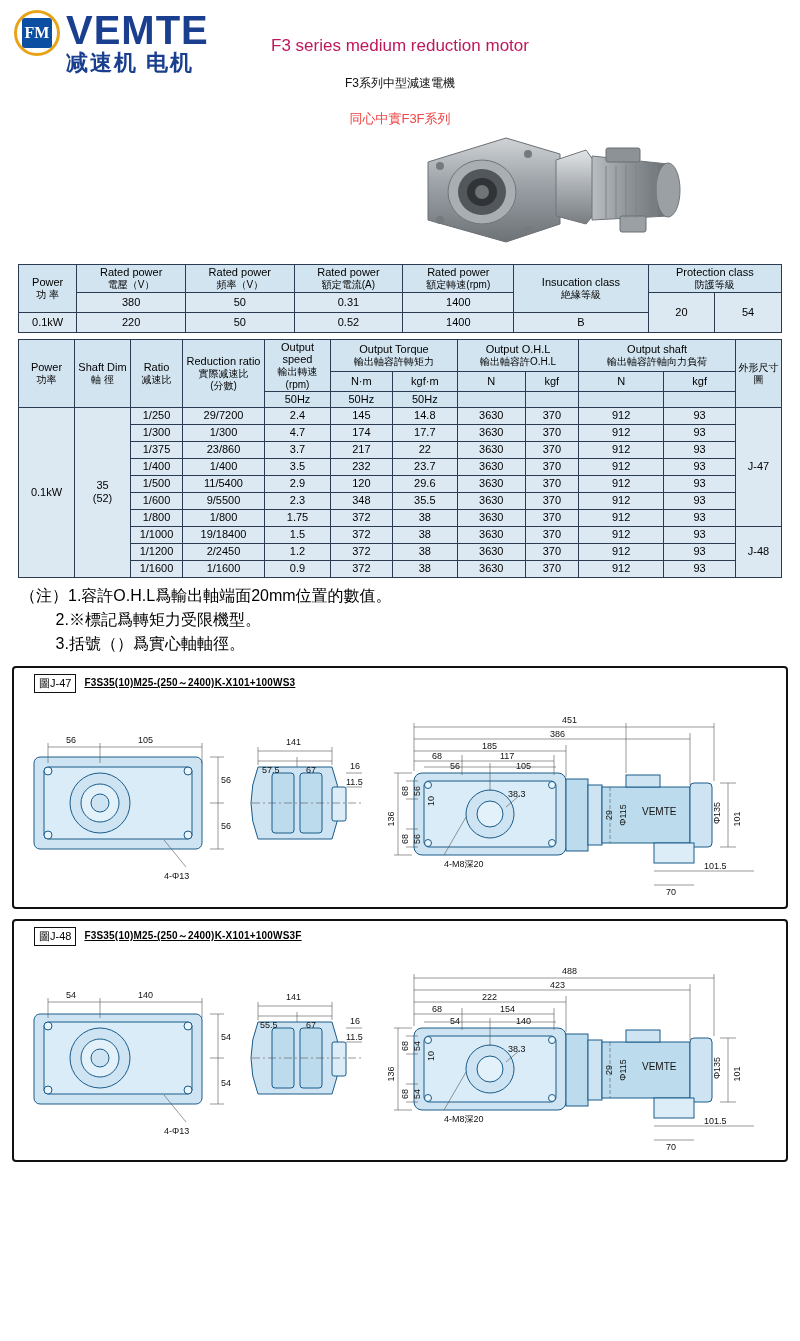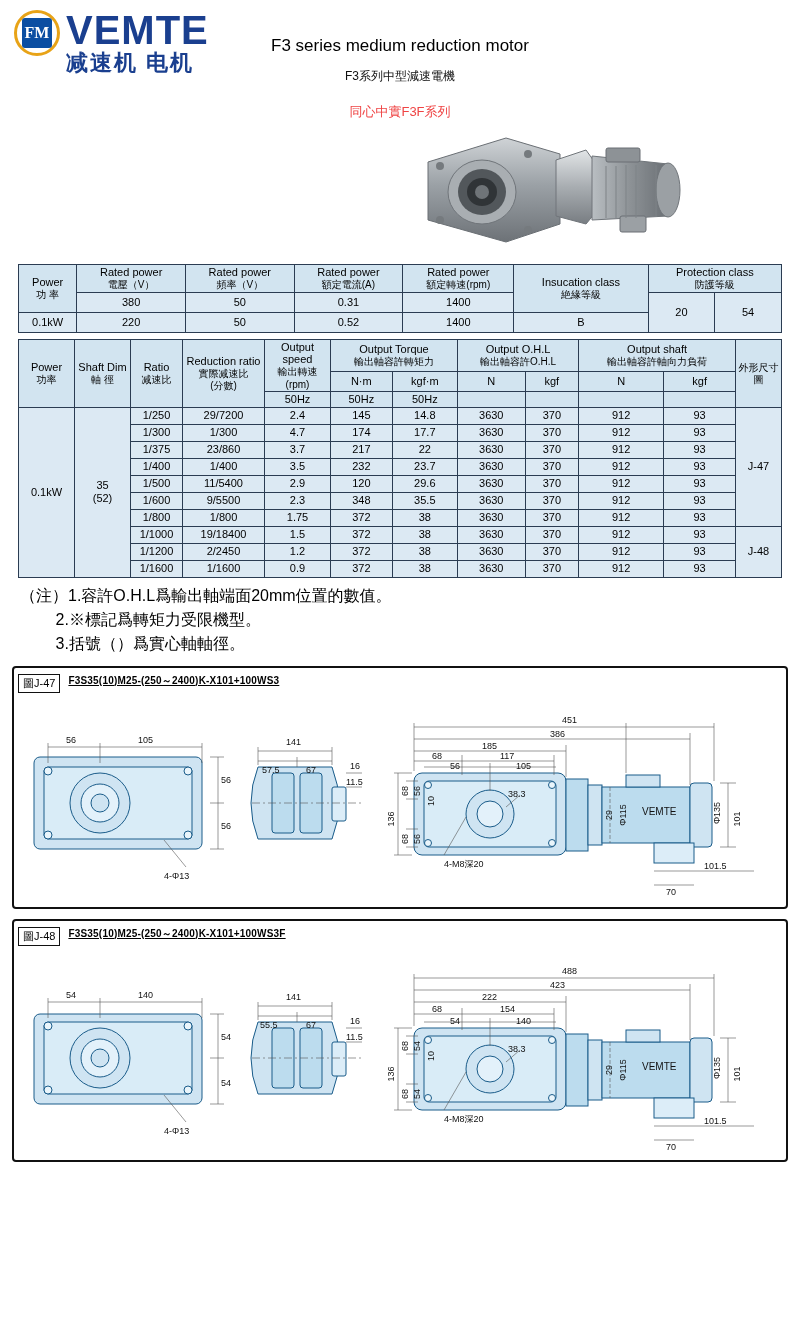--- a/index.html
+++ b/index.html
@@ -65,22 +65,22 @@
     font-size: 22px;
     font-weight: bold;
     color: #1a3f8f;
     margin-top: 2px;
     letter-spacing: 2px;
   }
   .title-block {
     text-align: center;
     padding-top: 28px;
   }
-  .title-en { font-size: 17px; color: #000000; text-align: center; }
-  .title-cn { font-size: 12px; color: #111; margin-top: 12px; }
+  .title-en { font-size: 17px; color: #be185d; text-align: center; }
+  .title-cn { font-size: 12px; color: #111; margin-top: 19px; }
   .subtitle-cn { font-size: 13px; color: #ef4444; margin-top: 18px; }
 
   
   .photo-area {
     height: 152px;
     position: relative;
   }
   .photo {
     position: absolute;
     left: 410px;
@@ -122,21 +122,22 @@
   
   .panel {
     margin: 10px 12px 0 12px;
     border: 2px solid #111;
     border-radius: 4px;
     position: relative;
     background: #fff;
   }
   .panel-head {
     display: flex;
-    padding: 6px 0 2px 4px;
+    align-items: center;
+    padding: 6px 0 2px 20px;
   }
   .fig-tag {
     border: 1px solid #111;
     font-size: 11px;
     padding: 1px 4px;
     margin-right: 8px;
     background: #fff;
     white-space: nowrap;
   }
   .panel-title {

